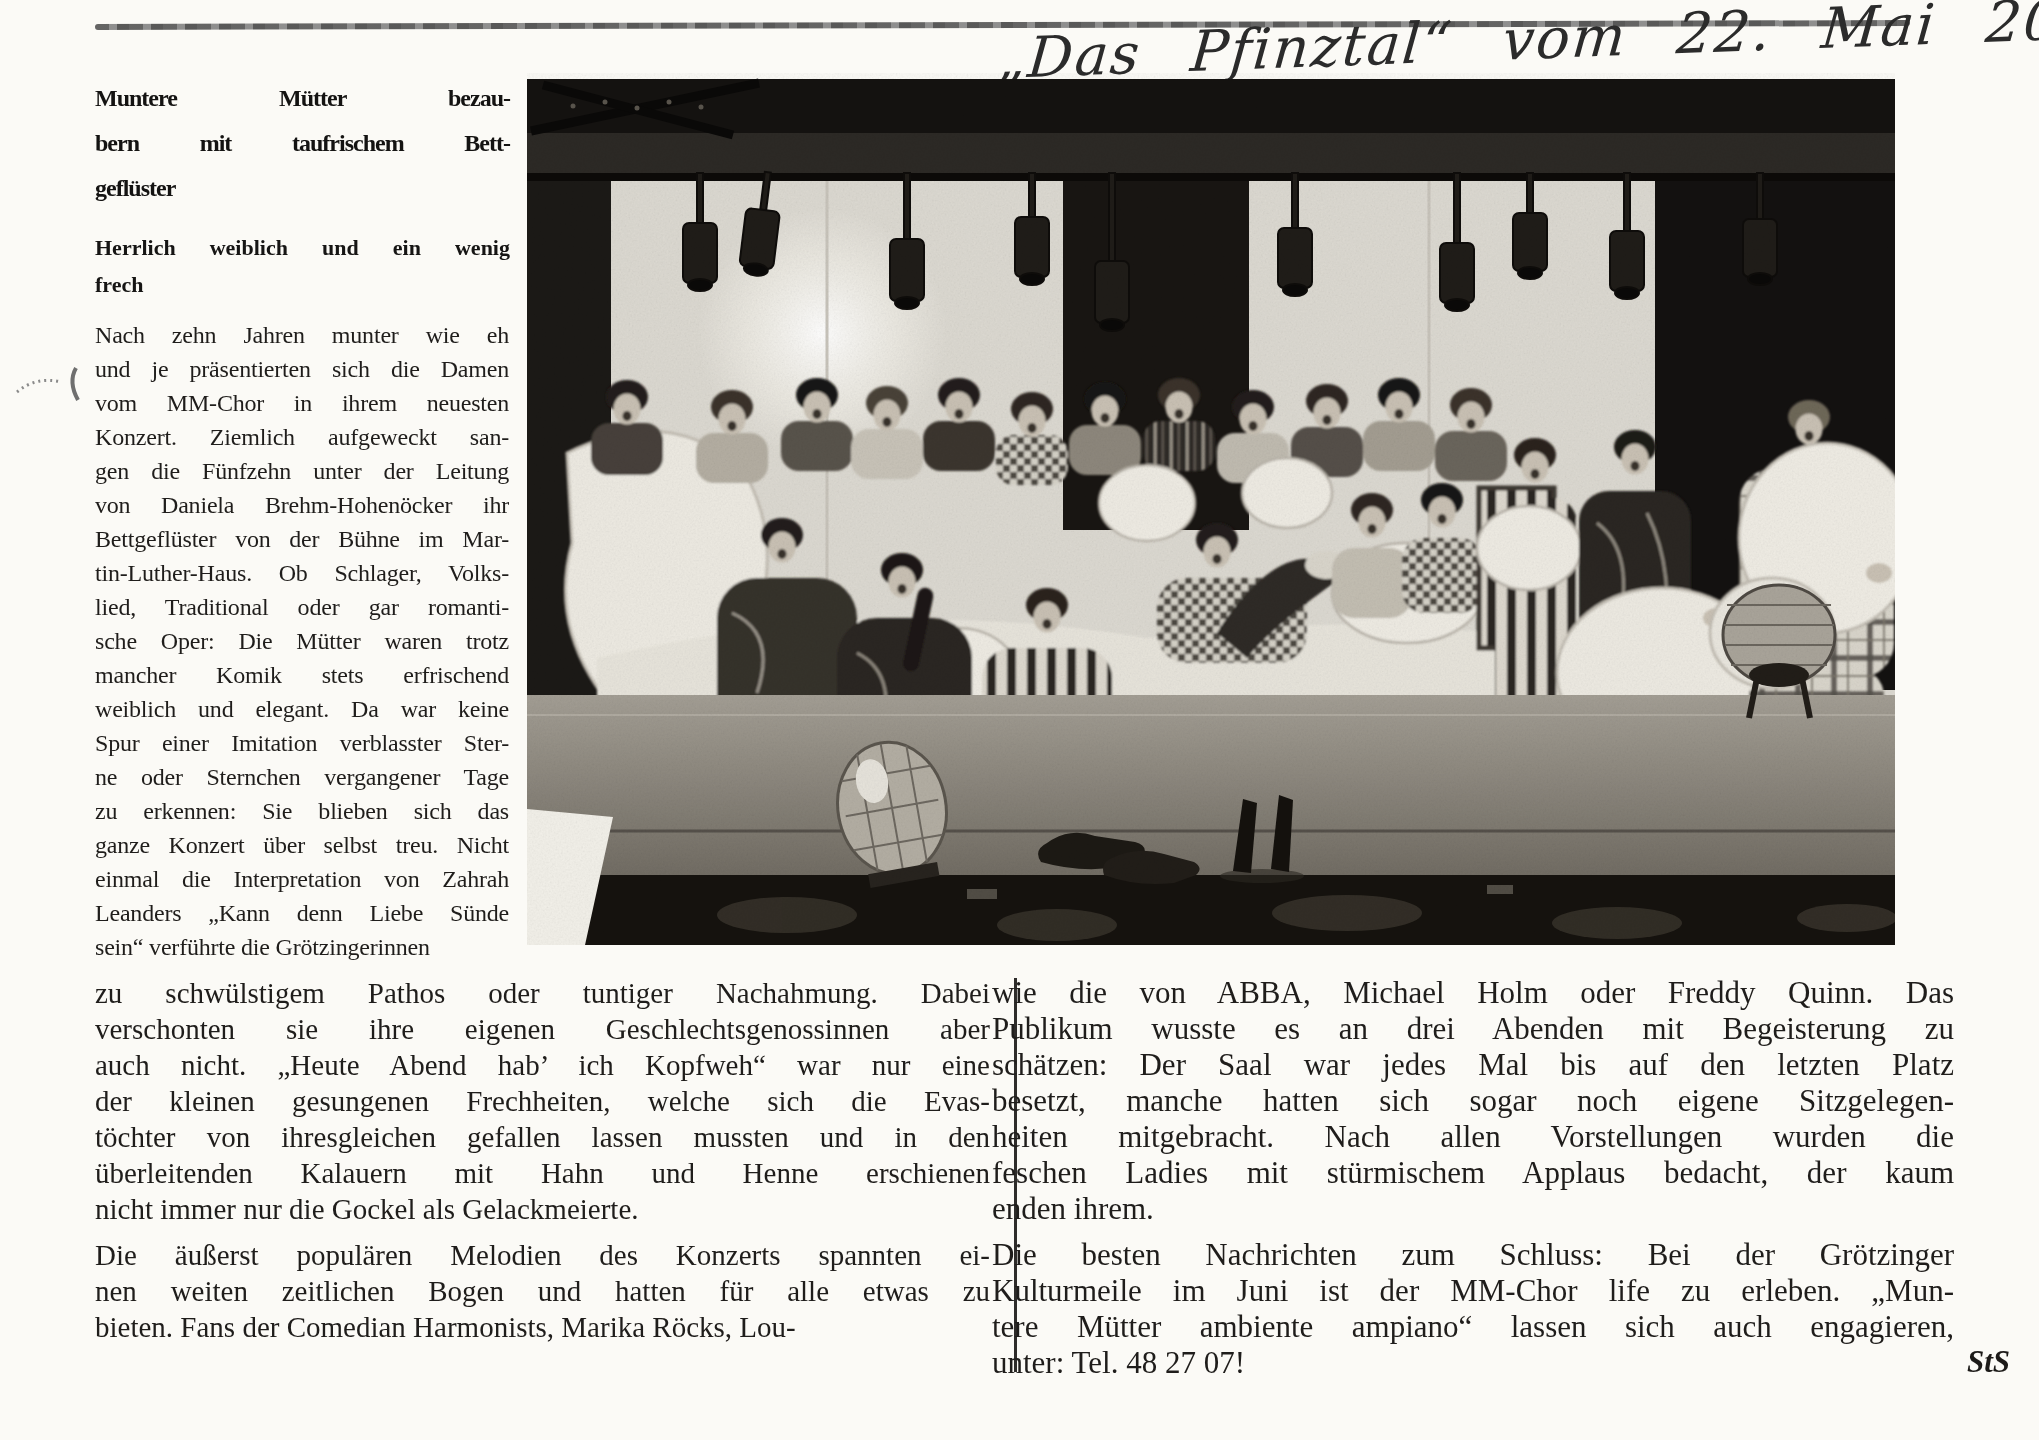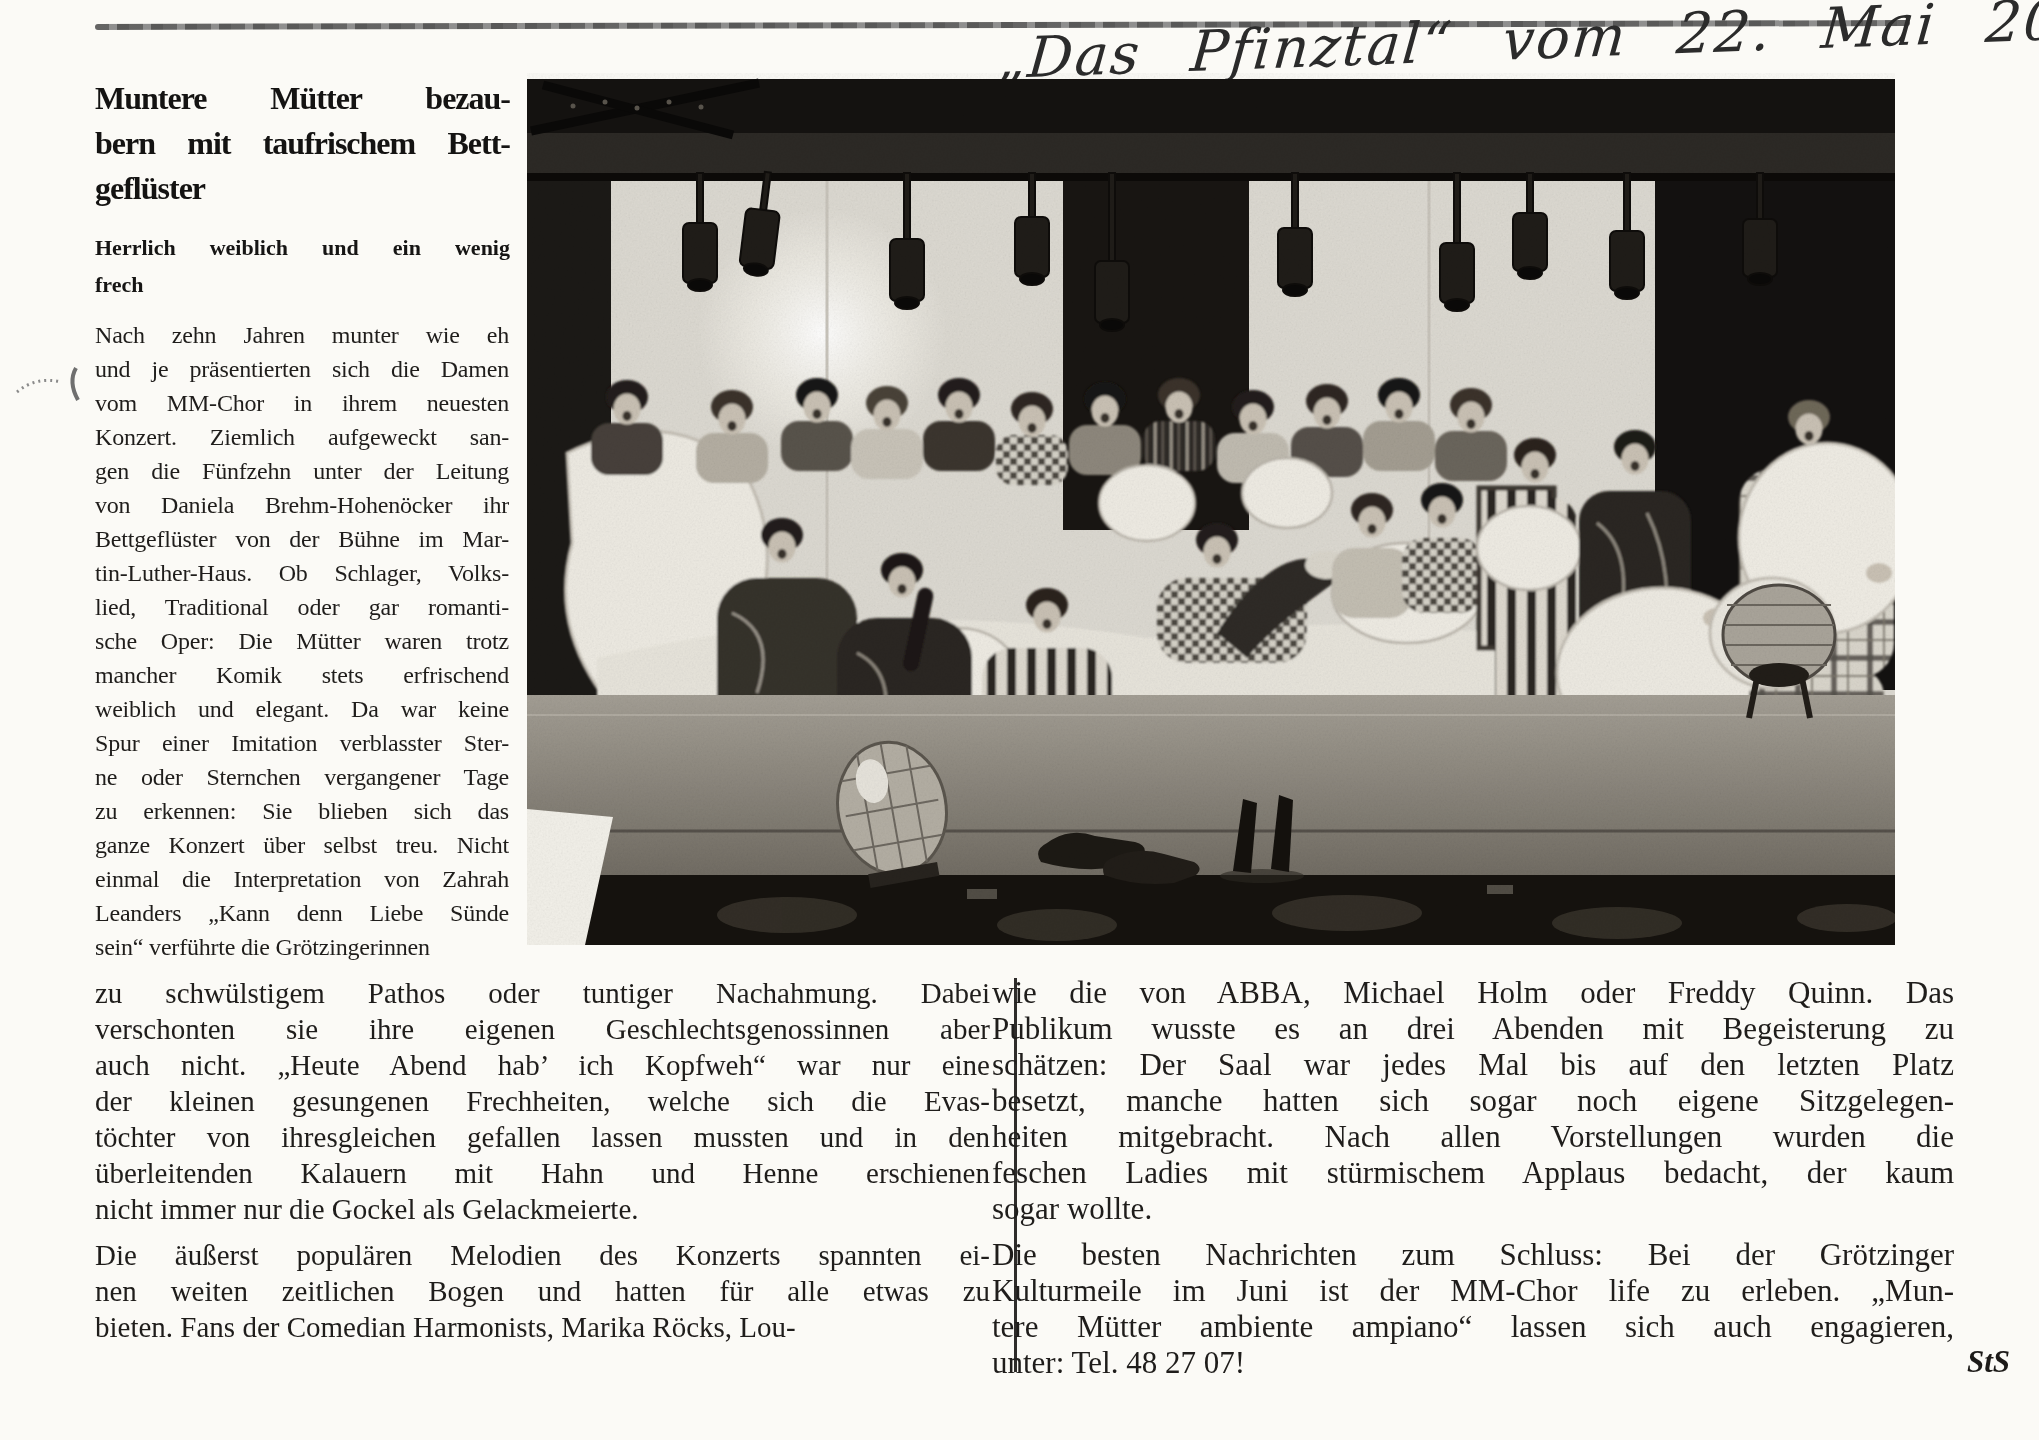--- a/index.html
+++ b/index.html
@@ -11,21 +11,21 @@
     transform:rotate(-0.12deg);opacity:.85;}
 
   .handwritten{position:absolute;left:1000px;top:26px;width:1039px;height:80px;
     font-family:"DejaVu Serif",serif;font-style:italic;font-size:56px;color:#2b2b2b;
     letter-spacing:2px;word-spacing:30px;white-space:nowrap;
     transform:rotate(-2.1deg) skewX(-7deg);transform-origin:left top;}
 
   .margin-mark{position:absolute;left:14px;top:362px;}
 
   .headline{position:absolute;left:95px;top:76px;width:415px;
-    font-weight:bold;font-size:32px;line-height:45px;letter-spacing:-1px;color:#141312;}
+    font-weight:bold;font-size:24px;line-height:45px;letter-spacing:-1px;color:#141312;}
   .subhead{position:absolute;left:95px;top:229px;width:415px;
     font-weight:bold;font-size:22px;line-height:37px;color:#161514;}
 
   .lines > div{text-align:justify;text-align-last:justify;white-space:normal;}
   .lines > div:last-child{text-align-last:left;}
 
   .col-lead{position:absolute;left:95px;top:318px;width:414px;
     font-size:24px;line-height:34px;letter-spacing:-0.2px;overflow:hidden;}
 
   .photo-wrap{position:absolute;left:527px;top:73px;width:1368px;height:872px;}
@@ -367,21 +367,21 @@
 
   <div class="bottom-right">
     <div class="lines">
 
     <div>wie die von ABBA, Michael Holm oder Freddy Quinn. Das</div>
         <div>Publikum wusste es an drei Abenden mit Begeisterung zu</div>
         <div>schätzen: Der Saal war jedes Mal bis auf den letzten Platz</div>
         <div>besetzt, manche hatten sich sogar noch eigene Sitzgelegen-</div>
         <div>heiten mitgebracht. Nach allen Vorstellungen wurden die</div>
         <div>feschen Ladies mit stürmischem Applaus bedacht, der kaum</div>
-        <div>sogar wollte.</div>
+        <div>enden ihrem.</div>
       </div>
     <div class="lines para2">
 
     <div>Die besten Nachrichten zum Schluss: Bei der Grötzinger</div>
         <div>Kulturmeile im Juni ist der MM-Chor life zu erleben. „Mun-</div>
         <div>tere Mütter ambiente ampiano“ lassen sich auch engagieren,</div>
         <div>unter: Tel. 48 27 07!</div>
       </div>
   </div>
 

